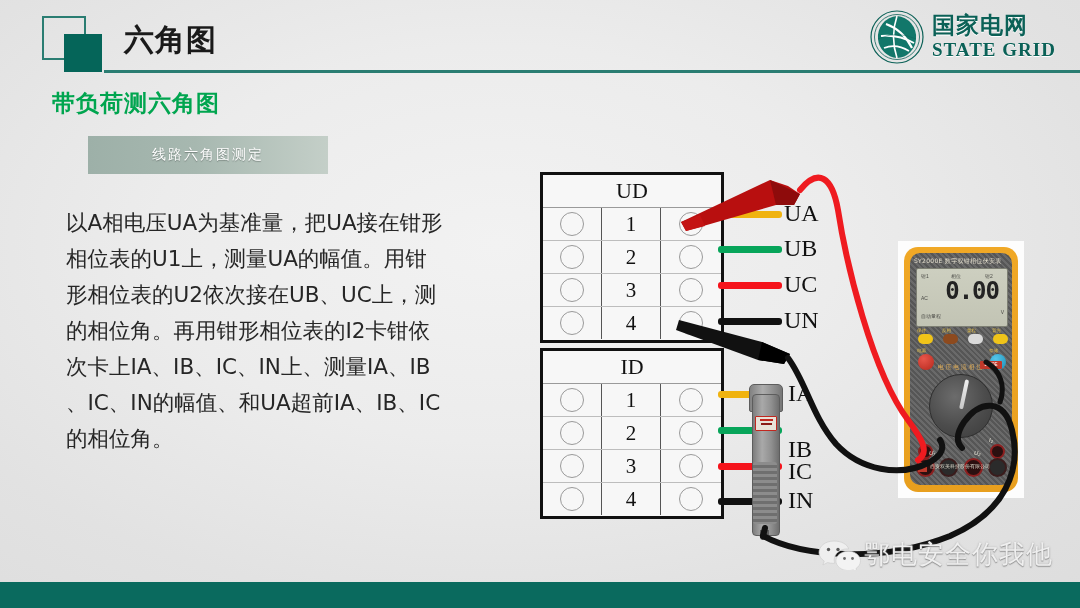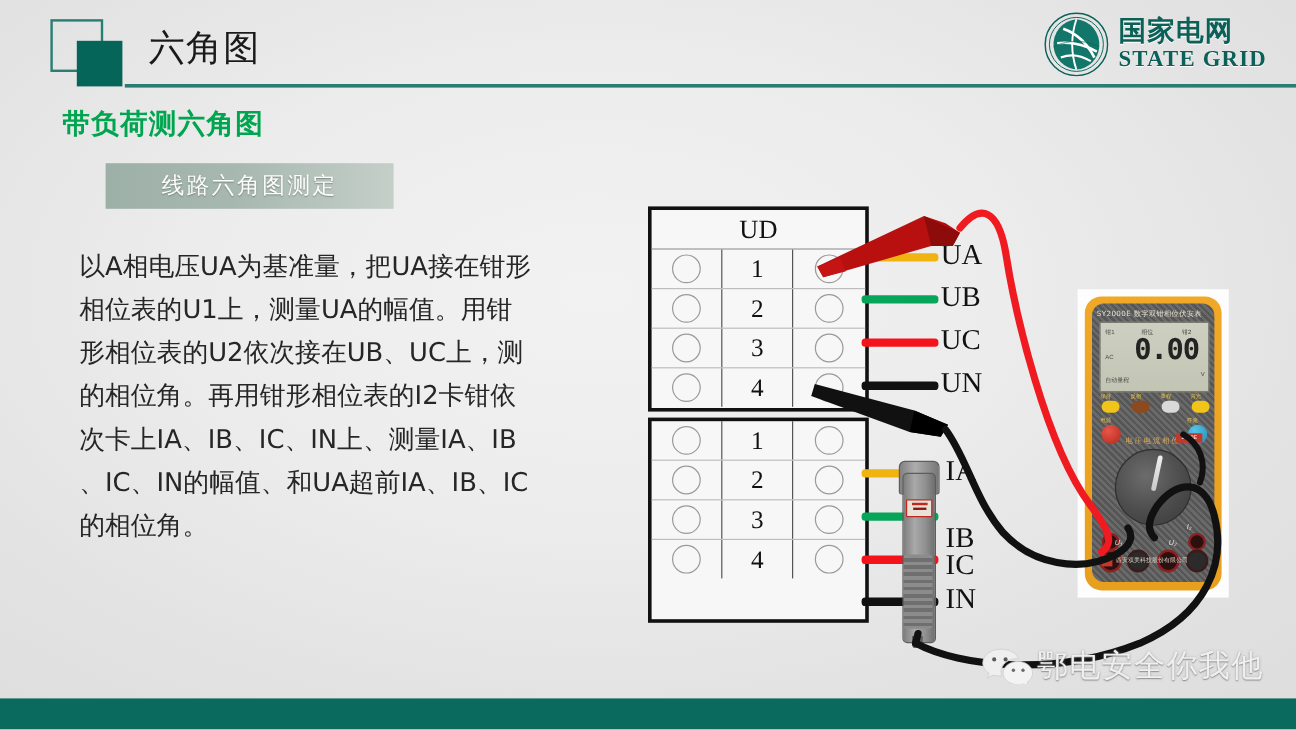--- a/index.html
+++ b/index.html
@@ -18,21 +18,21 @@
   #hdr-sq-outline{
     position:absolute;left:0;top:0;width:40px;height:40px;
     border:2px solid #2a7d72;background:transparent;
   }
   #hdr-sq-solid{
     position:absolute;left:22px;top:18px;width:38px;height:38px;
     background:#056559;
   }
   #page-title{
     position:absolute;left:124px;top:20px;
-    font-size:30px;font-weight:normal;color:#1a1a1a;
+    font-size:30px;font-weight:bold;color:#1a1a1a;
     font-family:"DejaVu Sans","Liberation Sans",sans-serif;
     letter-spacing:1px;
   }
   #header-rule{
     position:absolute;left:104px;top:70px;width:976px;height:3px;
     background:#2a7d72;
   }
   
   #brand-logo{position:absolute;right:14px;top:8px;width:196px;height:58px;}
   #logo-emblem{position:absolute;left:0;top:2px;width:54px;height:54px;}
@@ -54,21 +54,21 @@
     font-size:23px;font-weight:bold;color:#00a54f;
     font-family:Liberation Mono, monospace;
     letter-spacing:1px;
   }
   #subtitle-banner{
     position:absolute;left:88px;top:136px;width:240px;height:38px;
     background:linear-gradient(to right,#9db0a8 0%,#a7b8b0 45%,#c4cfc8 100%);
     display:flex;align-items:center;justify-content:center;
   }
   #subtitle-banner span{
-    font-size:19px;color:#fdfdfd;
+    font-size:14px;color:#fdfdfd;
     font-family:Liberation Sans, sans-serif;
     letter-spacing:2px;text-shadow:0 1px 1px rgba(80,90,85,.55);
   }
   
   #body-text{
     position:absolute;left:66px;top:205px;width:438px;
     font-size:21.5px;line-height:36px;color:#262626;
     font-family:"DejaVu Sans","Liberation Sans",sans-serif;
     text-align:justify;
   }
@@ -293,20 +293,21 @@
           </div>
         <div class="tb-cell mid">4</div>
         <div class="tb-cell right">
             <div class="hole"></div>
           </div>
       </div>
     </div>
   </div>
 
   <div id="id-block" class="tblock">
+    <div class="tb-head">ID</div>
     <div class="tb-rows">
       <div class="tb-row">
         <div class="tb-cell left">
             <div class="hole"></div>
           </div>
         <div class="tb-cell mid">1</div>
         <div class="tb-cell right">
             <div class="hole"></div>
           </div>
       </div>

